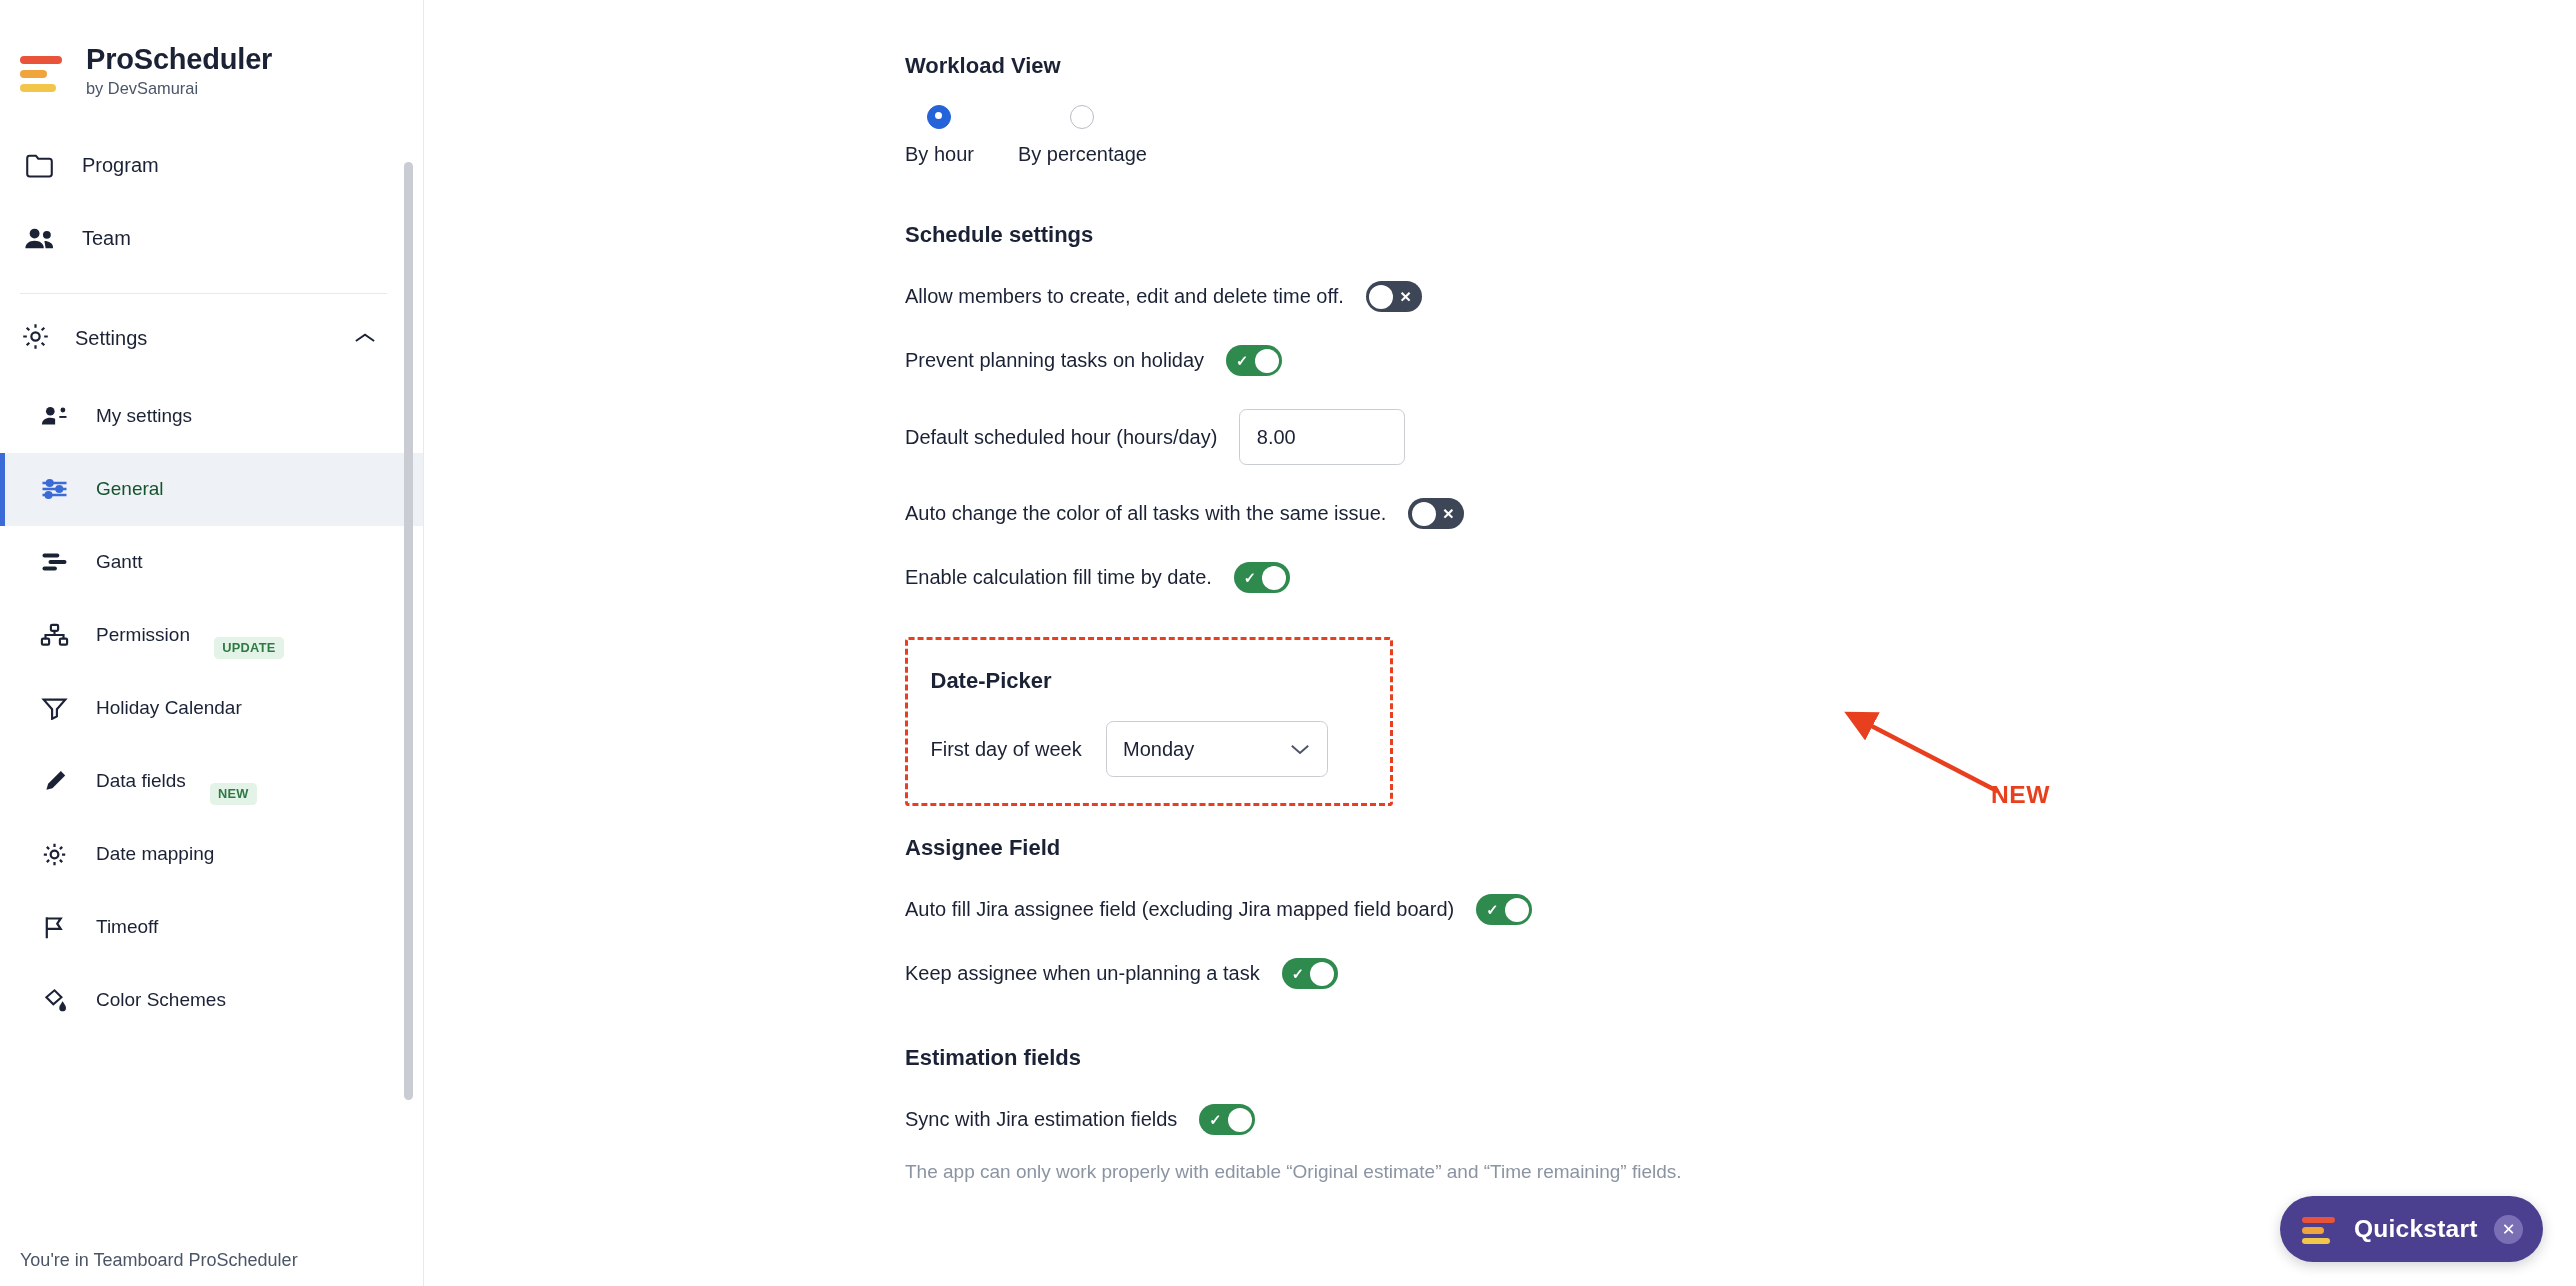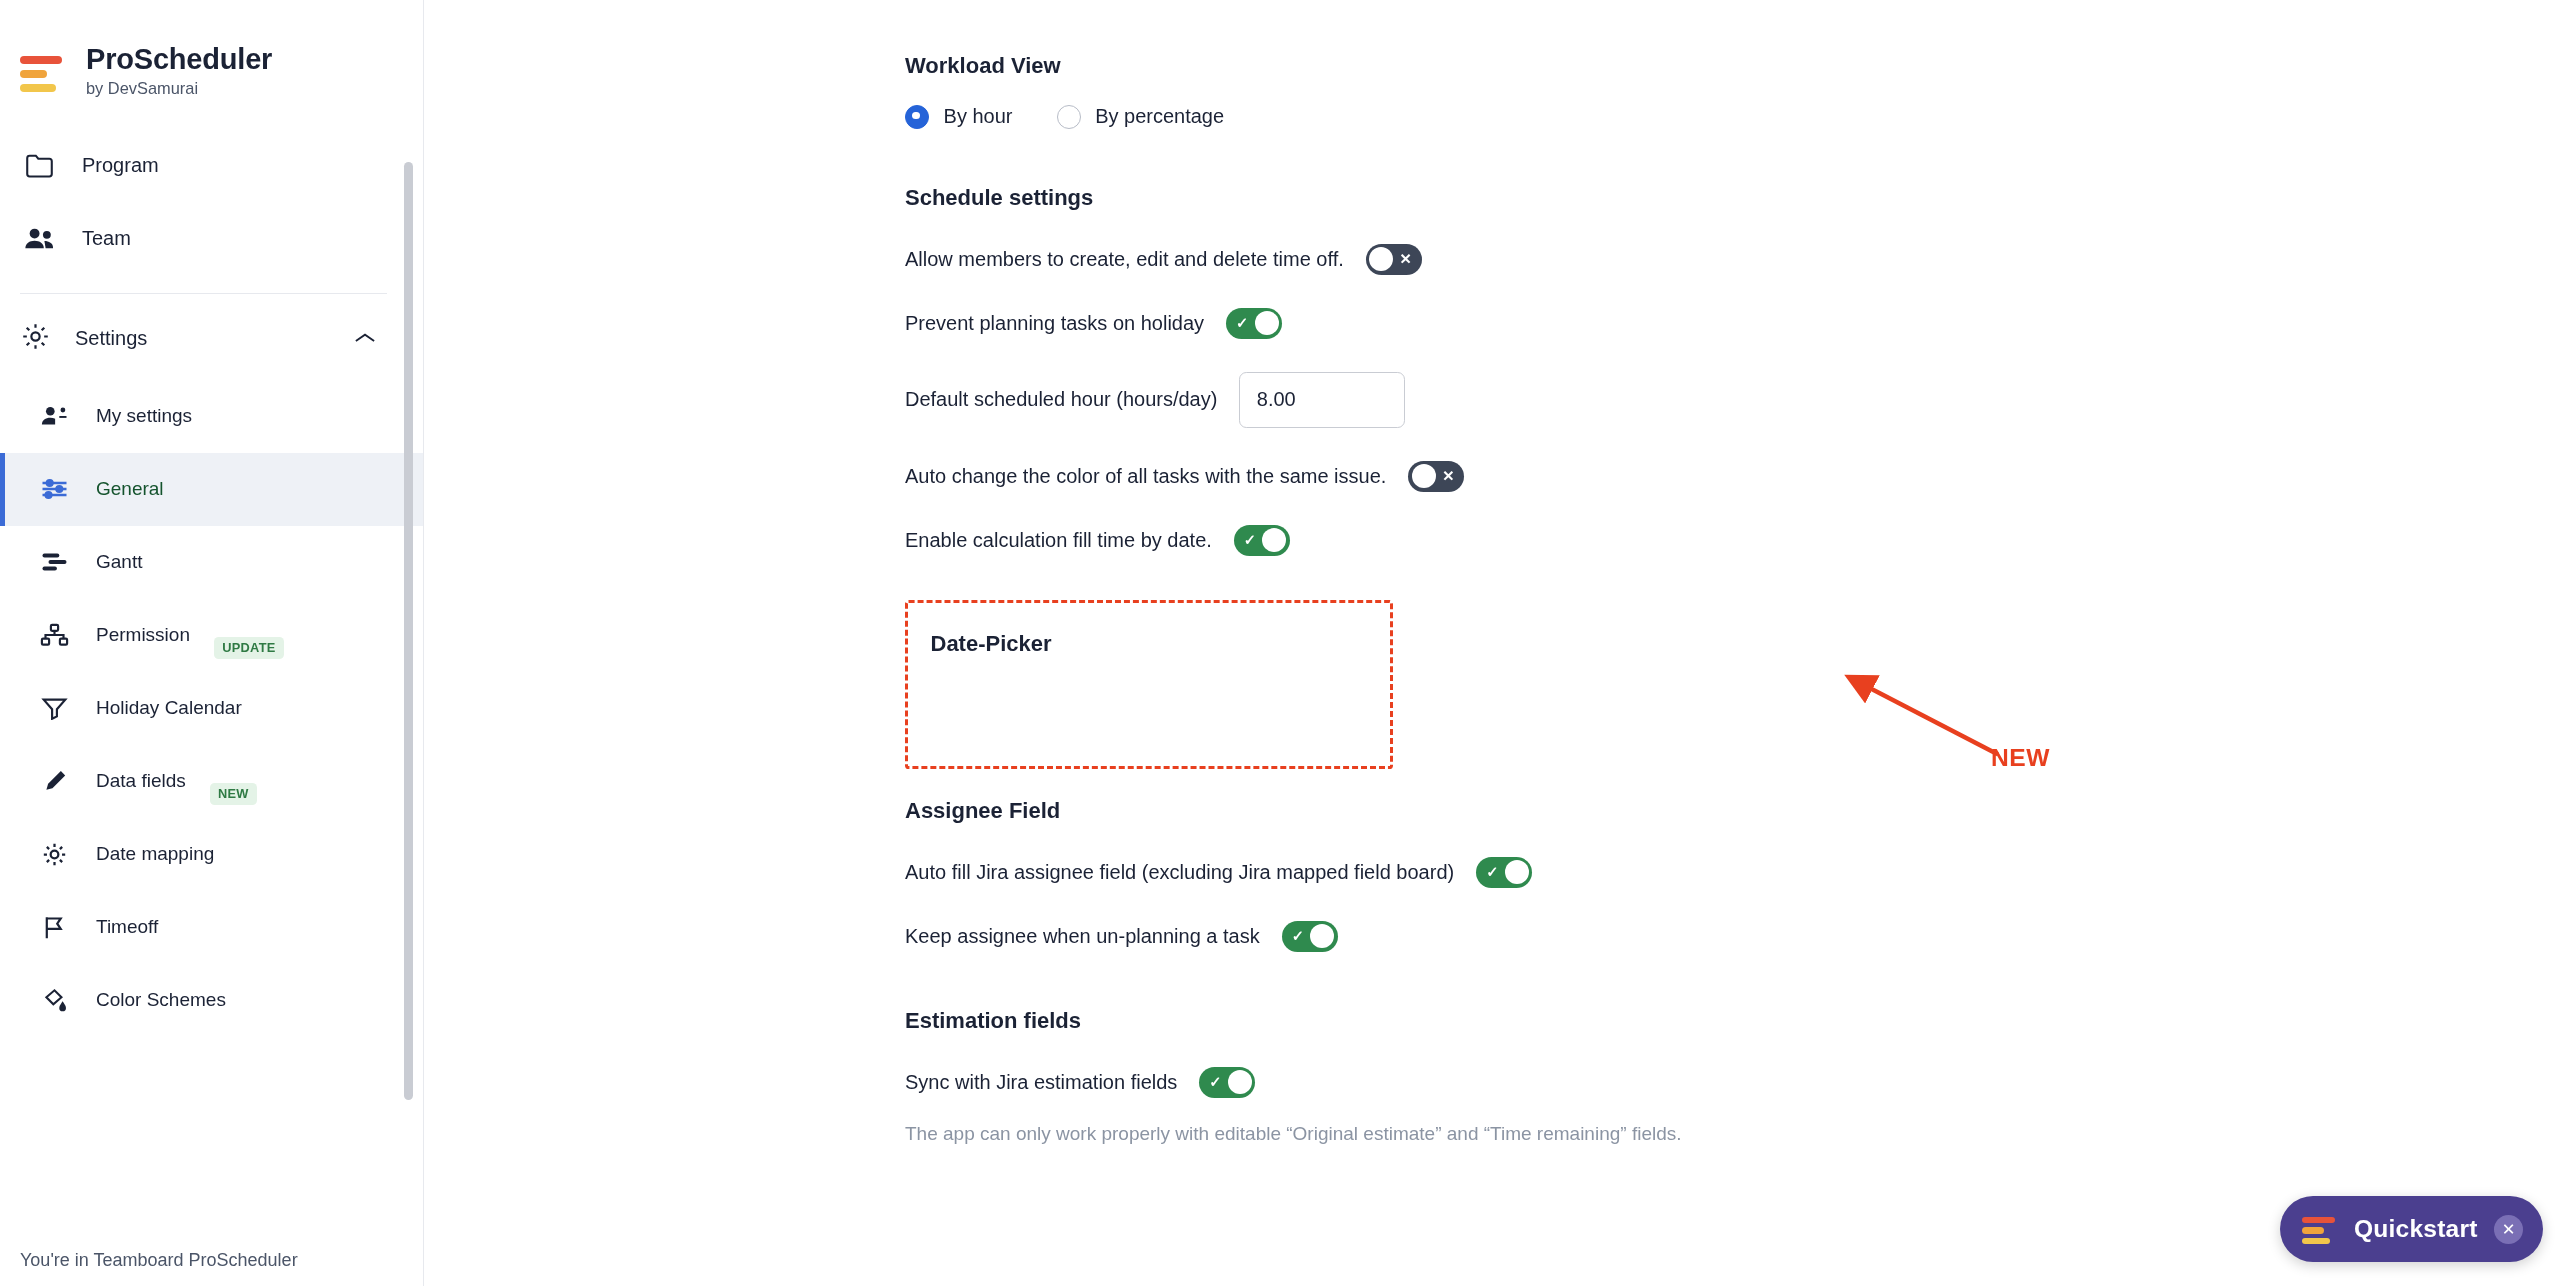--- a/index.html
+++ b/index.html
@@ -131,21 +131,21 @@
   h2.section {
     font-size: 22px; font-weight: bold; color: #1b2235;
     margin: 0 0 0 0;
   }
   .radio-row {
     display: flex; align-items: center; gap: 44px;
     margin-top: 25.5px;
   }
   .radio {
     display: flex; align-items: center; gap: 14.6px;
-    font-size: 20px; color: #1b2235; cursor: pointer;
+    font-size: 20px; color: #1b2235; cursor: pointer; flex-direction: column;
   }
   .rd {
     width: 24px; height: 24px; border-radius: 50%;
     border: 1.8px solid #b7bcc7; background: #fff;
     display: inline-block; position: relative; flex: 0 0 24px;
   }
   .rd.on { border: 1.8px solid #2563d8; background: #2563d8; }
   .rd.on::after {
     content: ""; position: absolute; left: 6.4px; top: 6.4px;
     width: 7.3px; height: 7.3px; border-radius: 50%; background: #fff;
@@ -469,20 +469,31 @@
           <span class="toggle on">
             <span class="knob"></span>
               <span class="mark">✓</span>
           </span>
         </div>
       </div>
 
       <div class="dp-wrap">
         <div class="dp-box"></div>
         <div class="dp-title">Date-Picker</div>
+        <div class="dp-row">
+          <span class="lbl">First day of week</span>
+          <span class="select">
+            <span>Monday</span>
+            <span>
+              <svg width="20" height="12.8" viewBox="0 0 22 14" fill="none" stroke="#4b5568" stroke-width="2.2">
+                <path d="M2 3l9 8 9-8"></path>
+              </svg>
+            </span>
+          </span>
+        </div>
         <svg class="arrow-svg" width="173" height="109" viewBox="0 0 190 120">
           <defs>
             <marker id="ah" markerWidth="7" markerHeight="7" refX="5" refY="3.5" orient="auto">
               <path d="M0,0 L7,3.5 L0,7 z" fill="#e8401f"></path>
             </marker>
           </defs>
           <line x1="170" y1="95" x2="10" y2="12" stroke="#e8401f" stroke-width="5" marker-end="url(#ah)"></line>
         </svg>
         <div class="new-label">NEW</div>
       </div>

